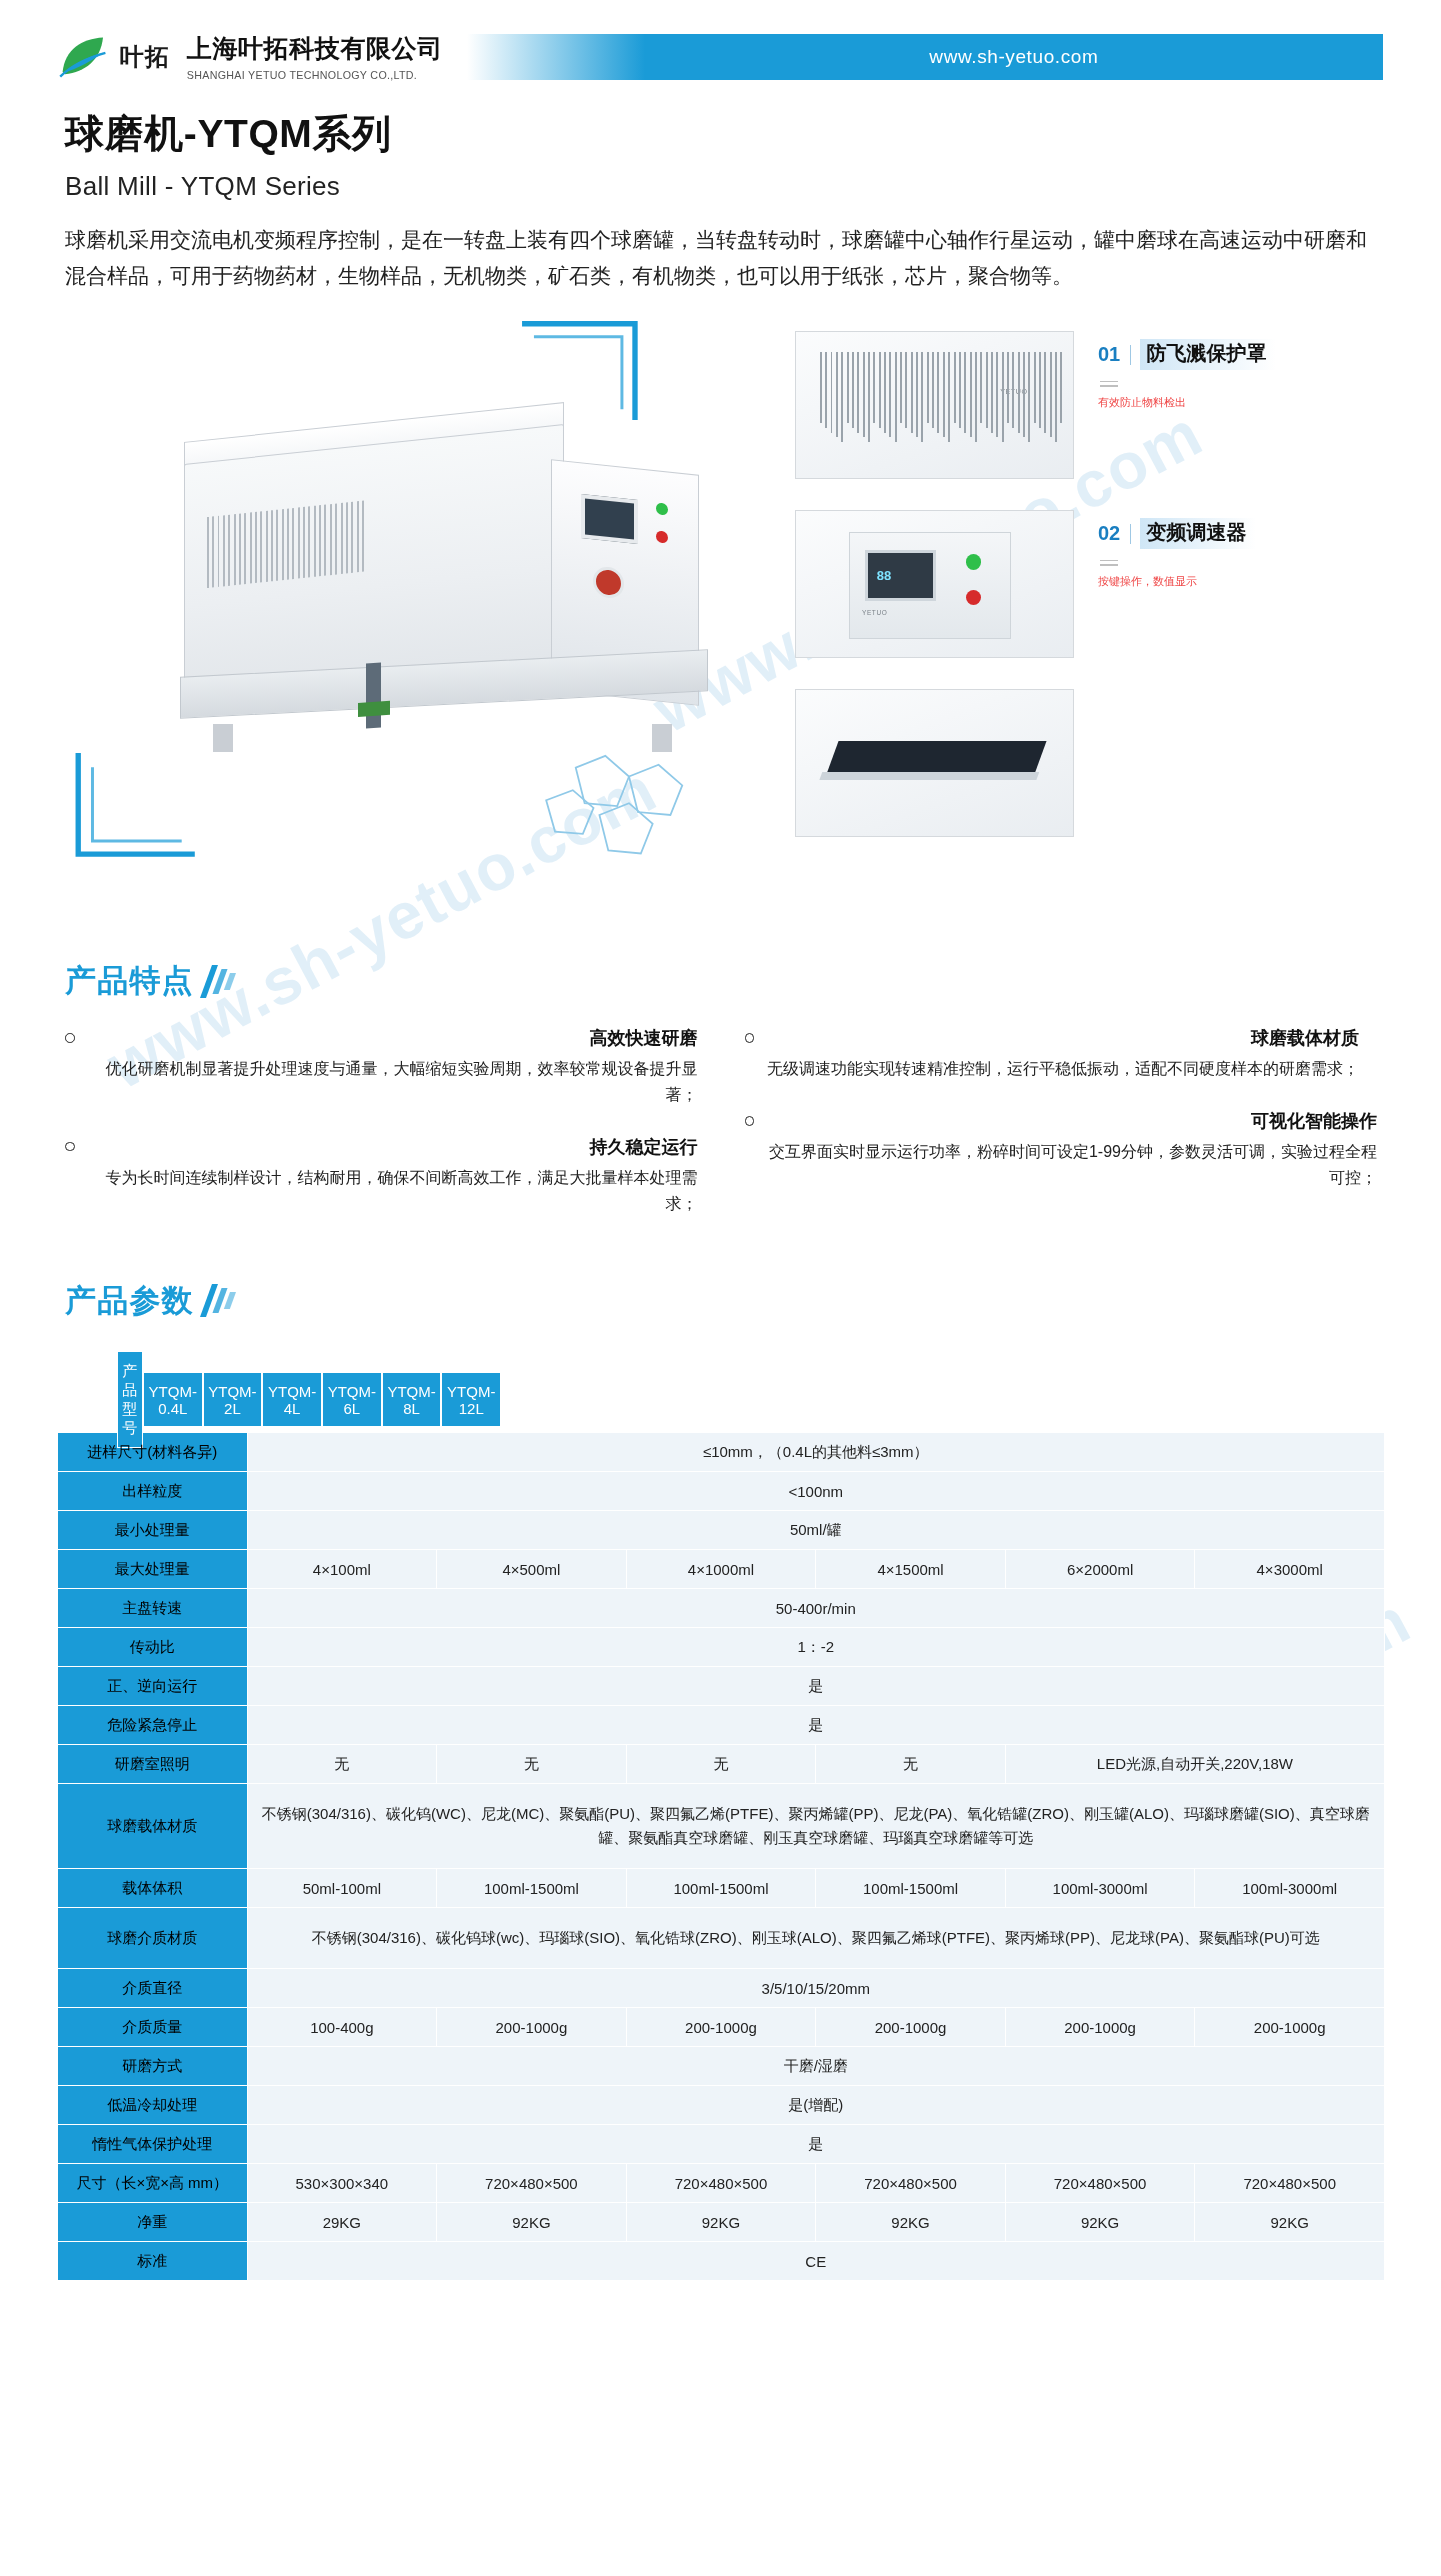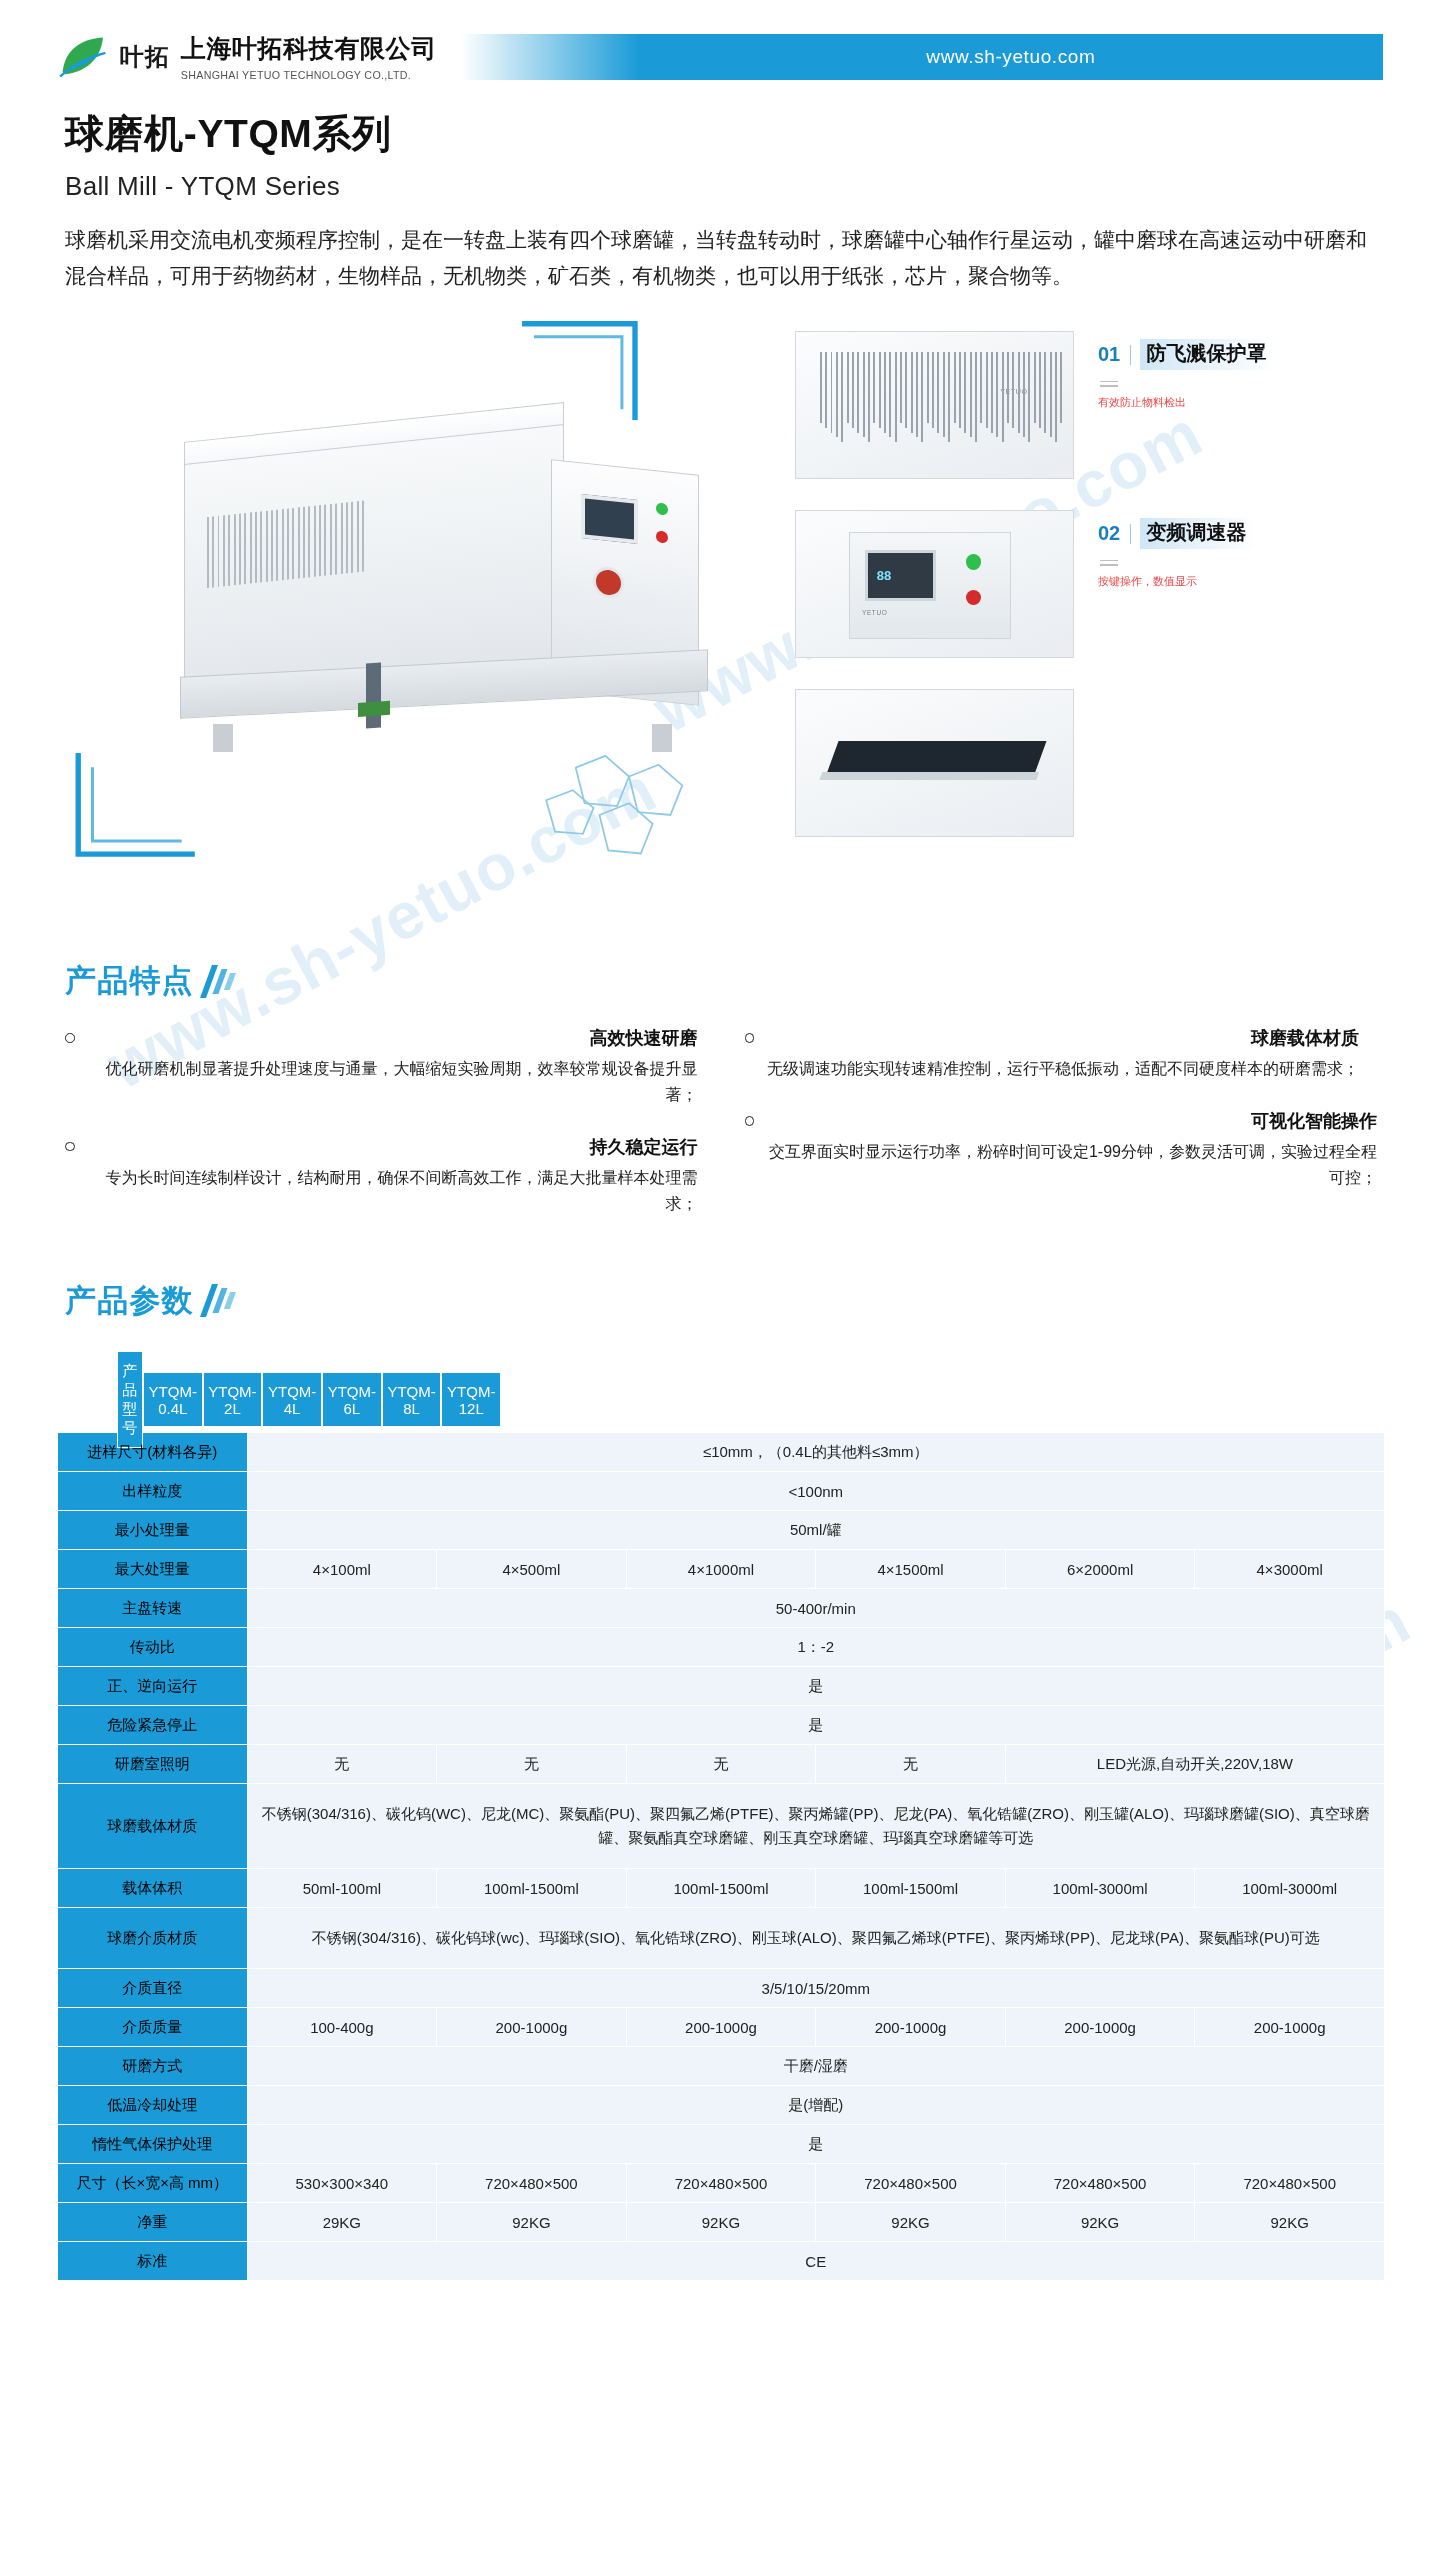--- a/index.html
+++ b/index.html
@@ -43,21 +43,21 @@
   }
   .logo-block { display: flex; align-items: center; gap: 10.7px; }
   .logo-cn {
     font-size: 24px; font-weight: 700; color: #1a1a1a;
     letter-spacing: 1.2px;
   }
   .leaf {
     width: 50px; height: 44px; position: relative;
   }
   .leaf svg { display: block; }
-  .company-names { }
+  .company-names { margin-left: 6px; }
   .company-cn {
     font-size: 25px; font-weight: 700; color: #111; letter-spacing: 0.6px;
   }
   .company-en {
     font-size: 10.7px; color: #555; letter-spacing: 0.3px; margin-top: 3.6px;
   }
   .hdr-bar {
     flex: 1;
     margin-left: 24px;
     height: 46px;

